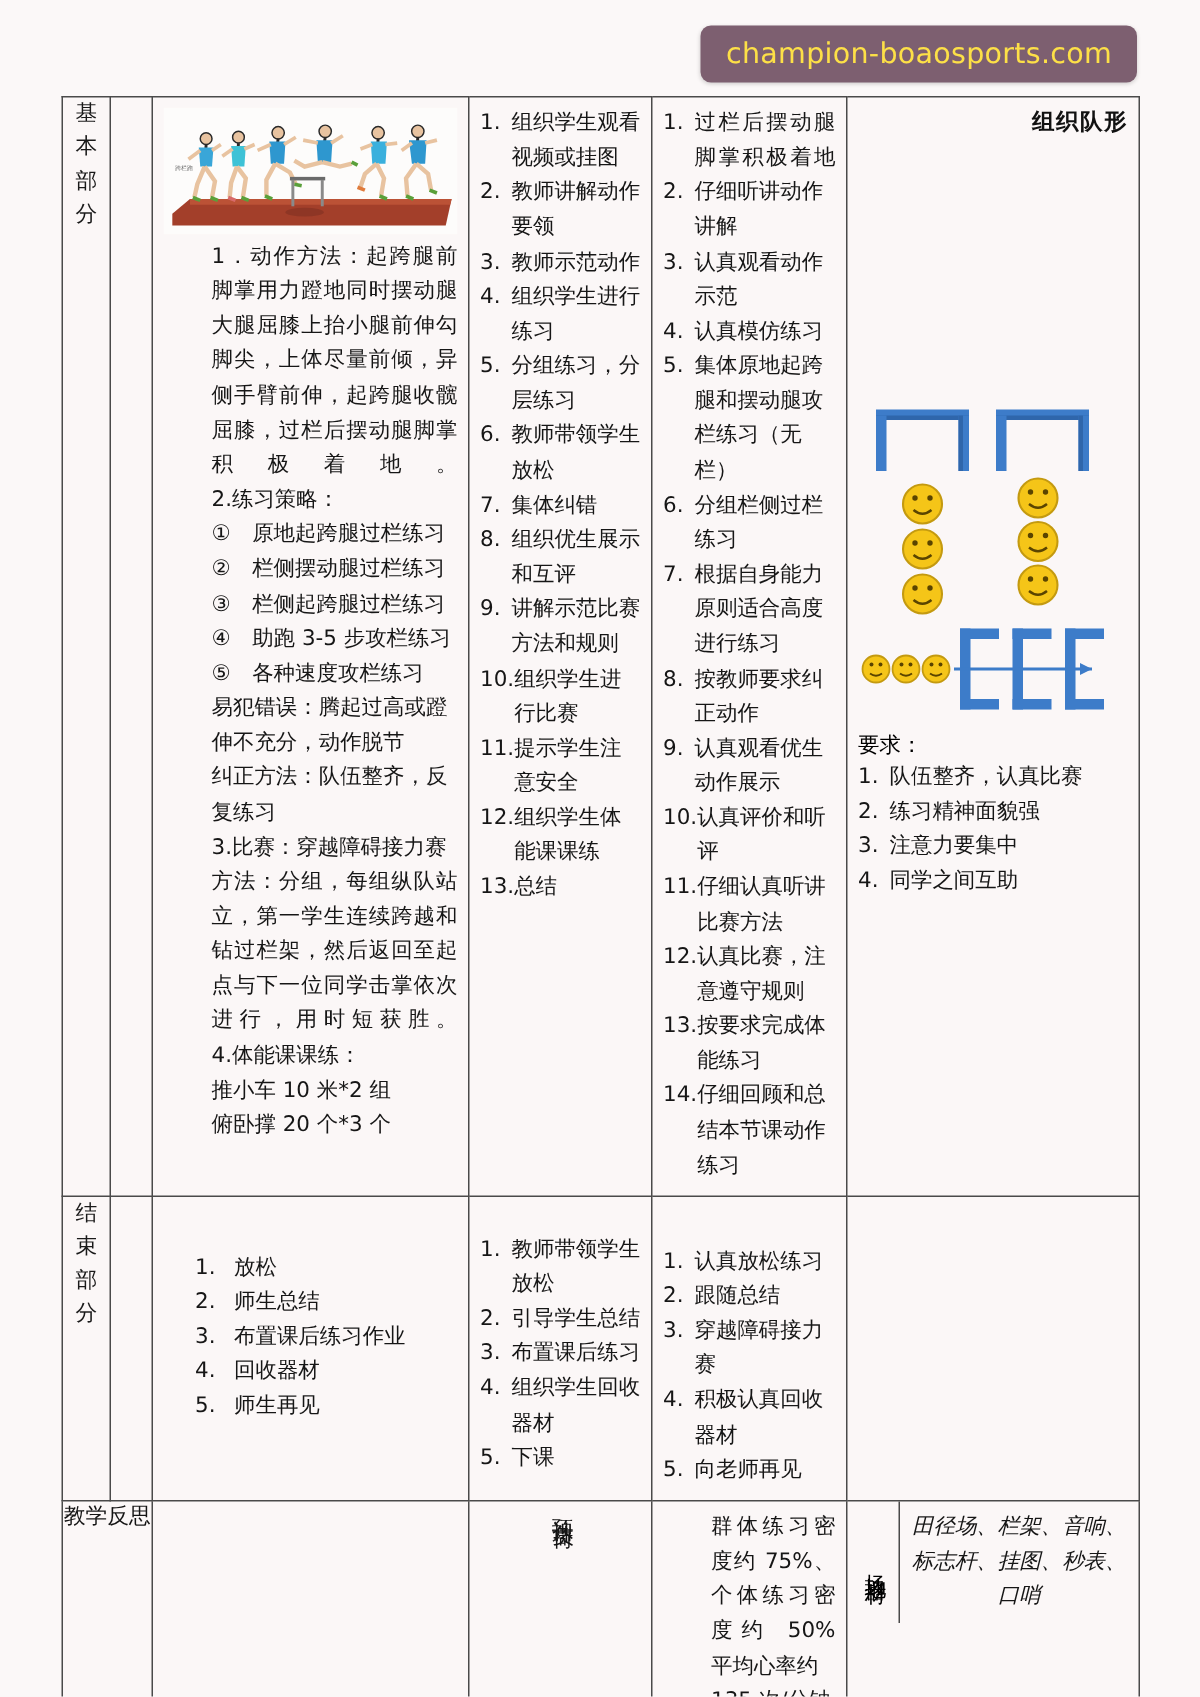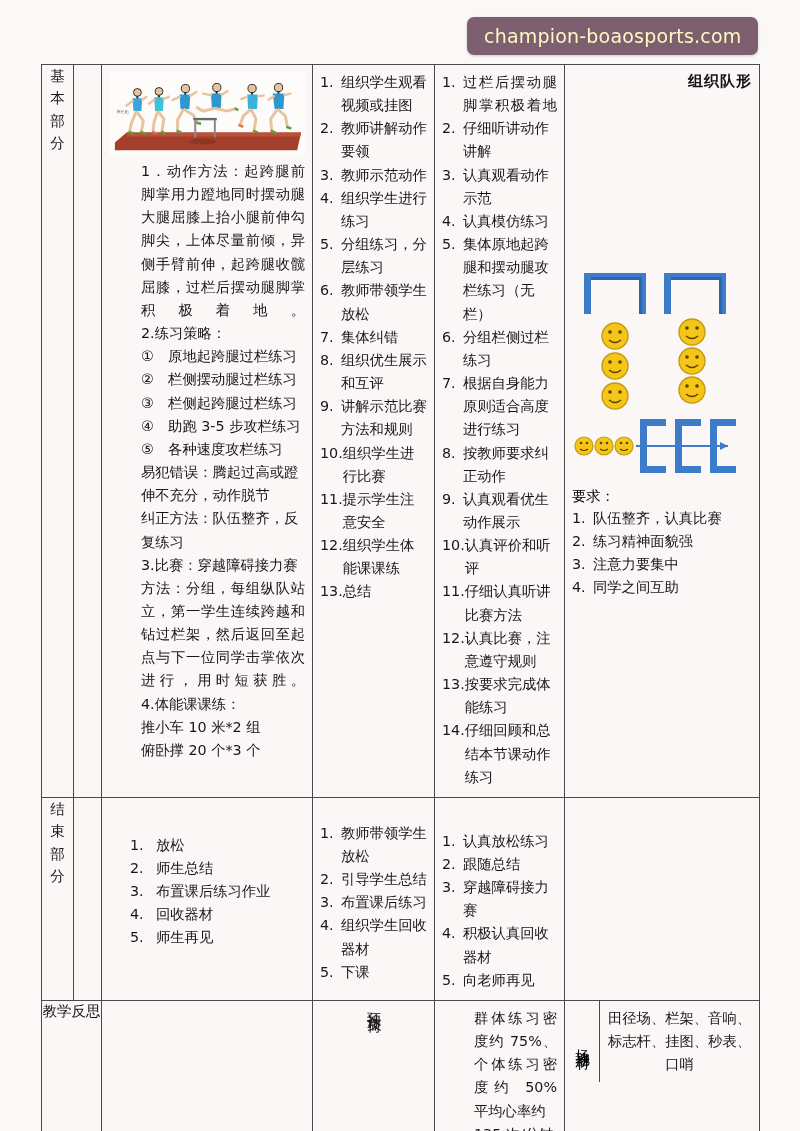--- a/index.html
+++ b/index.html
@@ -5,21 +5,21 @@
   html,body{margin:0;padding:0;}
   body{
     width:800px;height:1131px;
     background:#fbf8f8;
     font-family:"DejaVu Sans","Liberation Sans",sans-serif;
     position:relative;
     overflow:hidden;
   }
   .watermark{
     position:absolute;top:17px;left:467px;
-    background:#7d5f70;color:#fef9c3;
+    background:#7d5f70;color:#fde047;
     padding:8px 17px;border-radius:7px;
     font-size:19px;letter-spacing:.2px;
     white-space:nowrap;
     box-shadow:0 1px 3px rgba(0,0,0,.18);
   }
   .sheet{
     position:absolute;left:41px;top:64px;
     width:718px;
   }
   table.plan{
@@ -88,21 +88,21 @@
   .vstack{
     writing-mode:vertical-rl;
     text-orientation:upright;
     letter-spacing:2px;
     margin:0 auto;
     font-size:14.3px;
     line-height:1.35;
   }
   .equip{
     text-align:center;font-size:14.3px;line-height:1.62;
-    padding:6px 8px;color:#161616;
+    padding:6px 8px;color:#161616;font-style:italic;
   }
 </style>
 </head>
 <body>
 
 <div class="watermark">champion-boaosports.com</div>
 
 <div class="sheet">
 <table class="plan">
 <colgroup>

